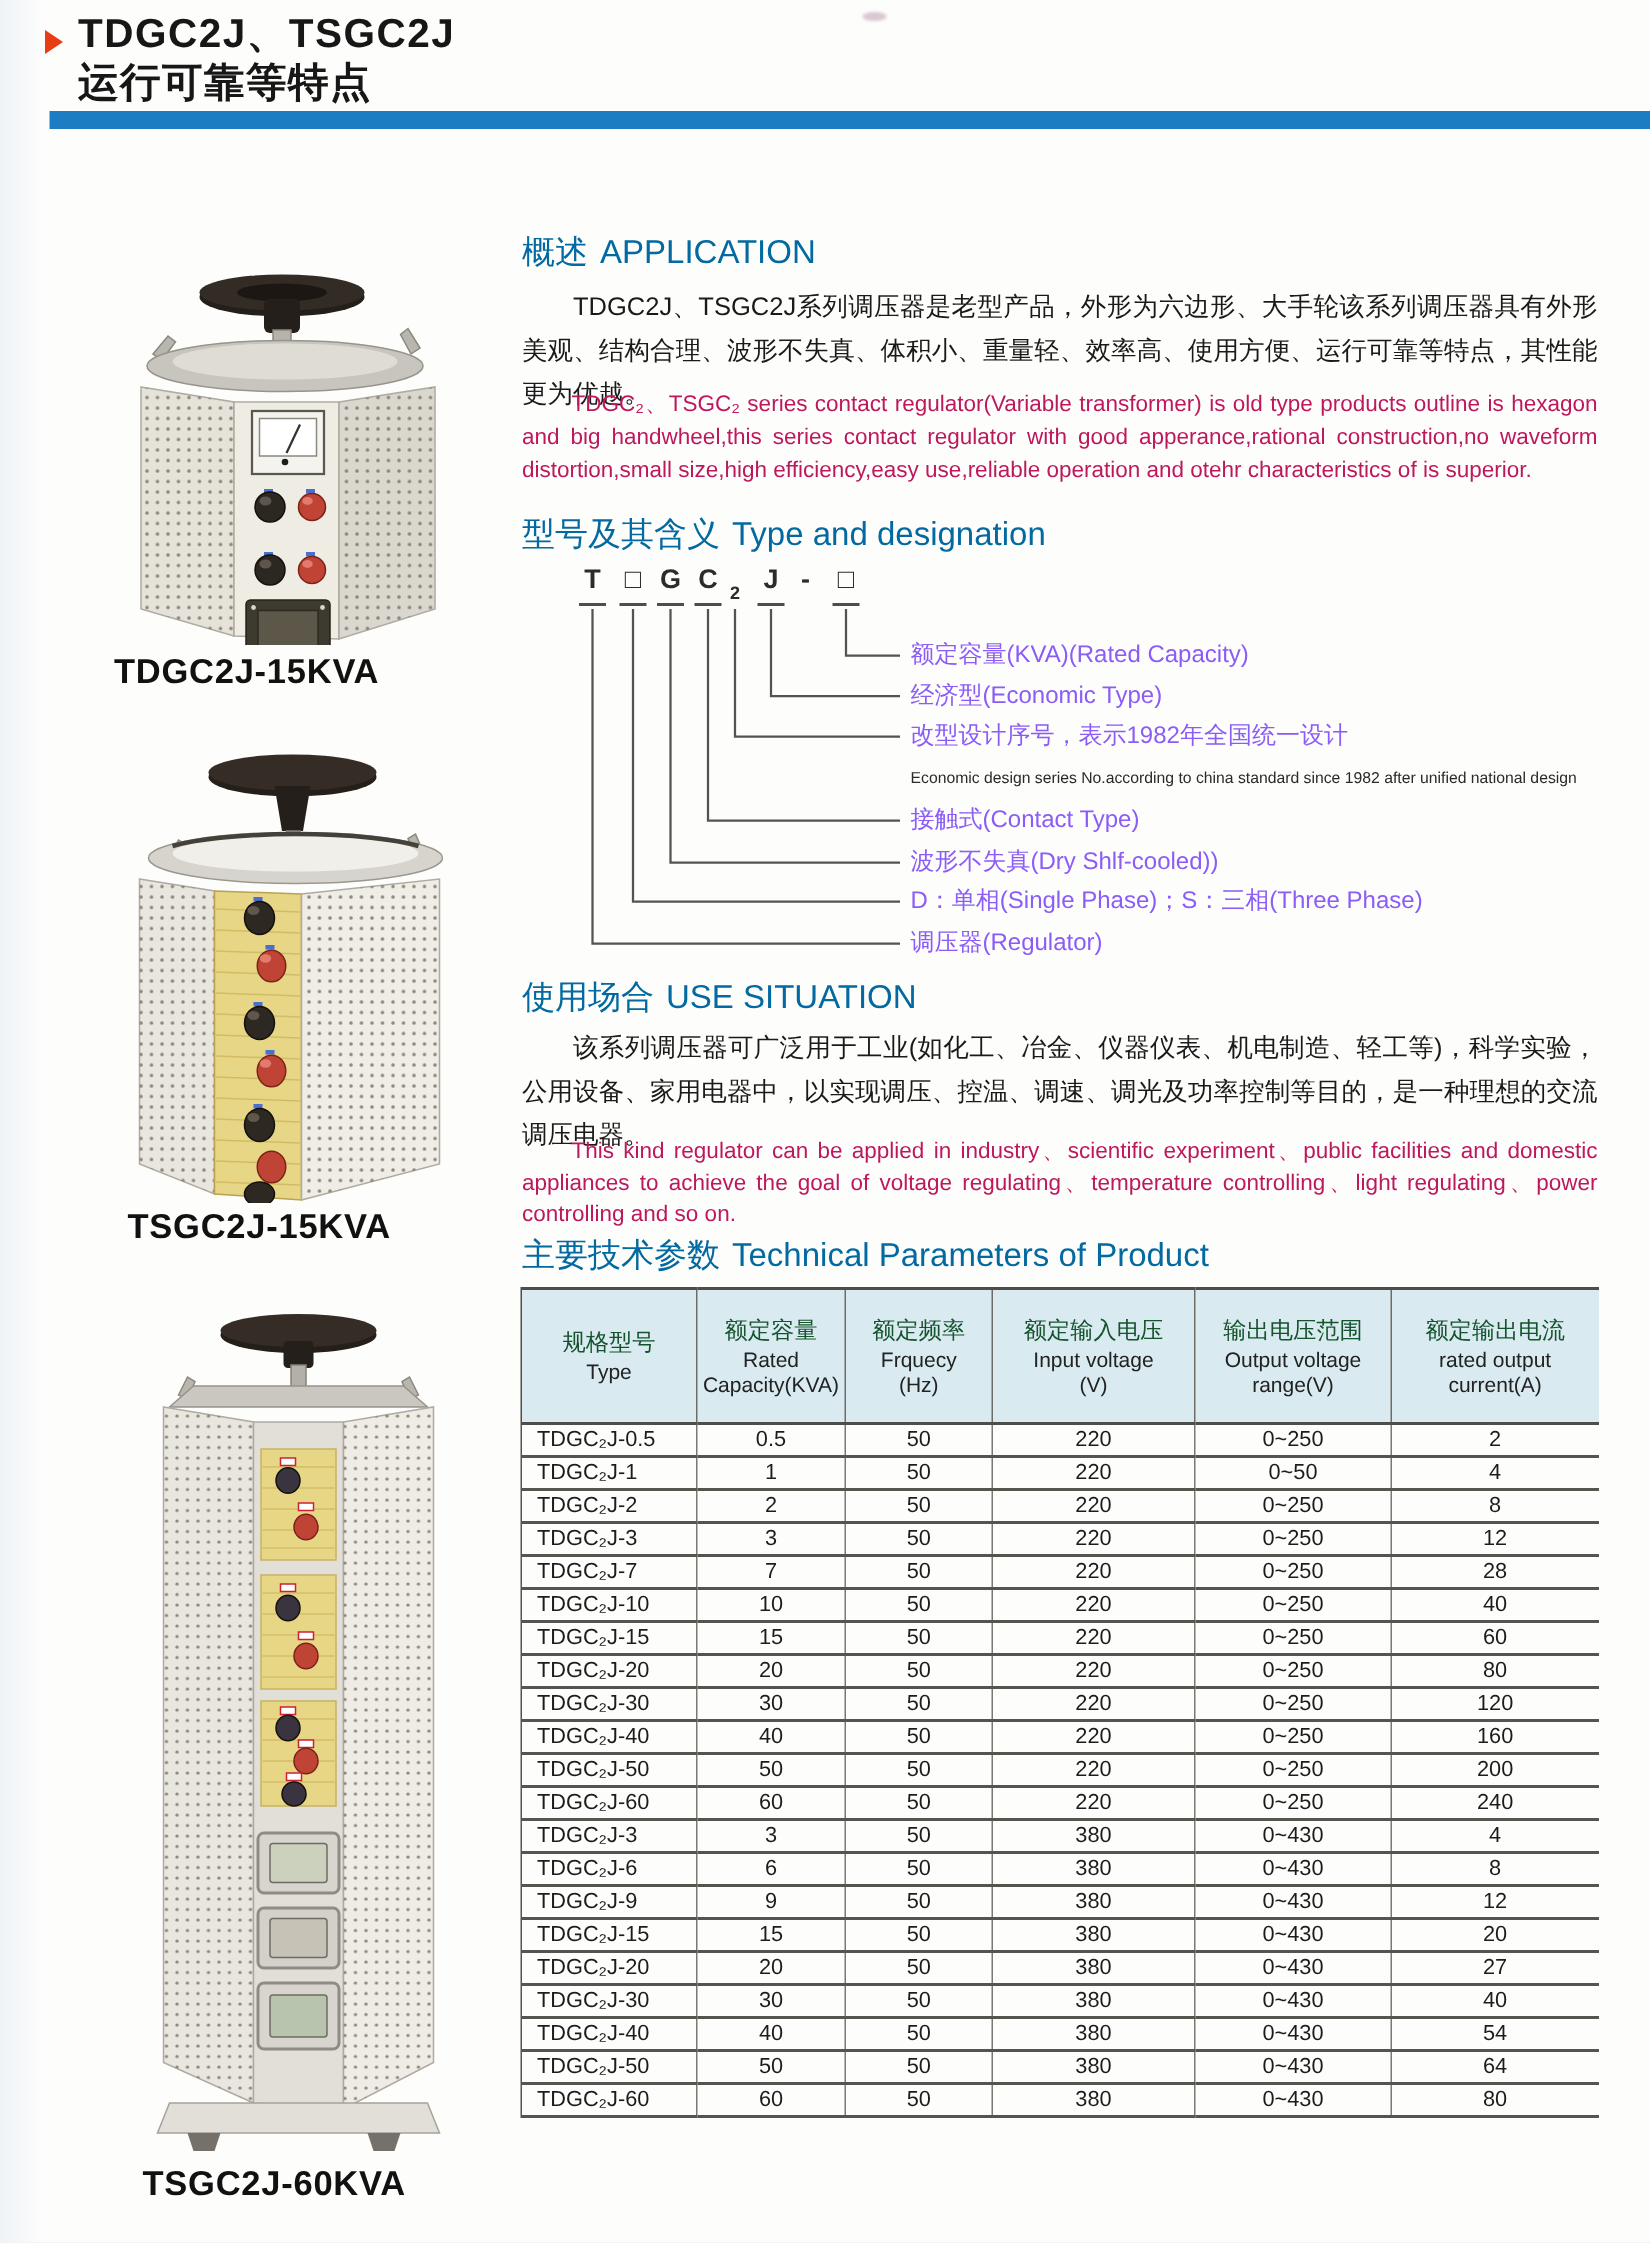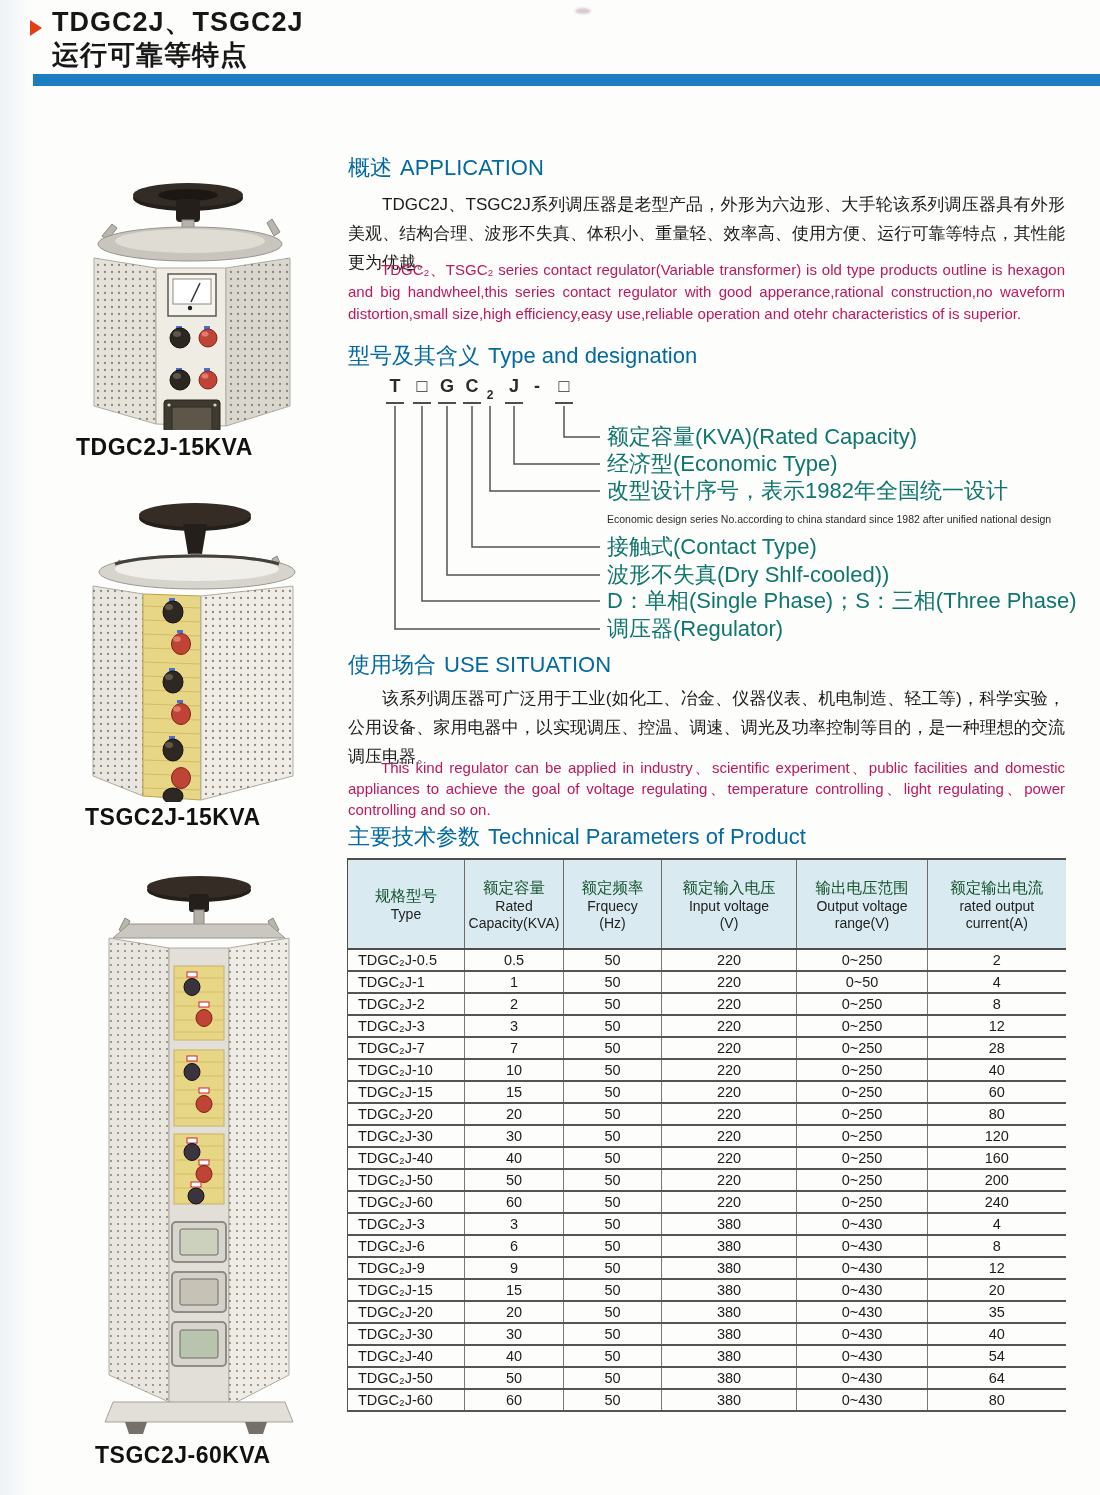--- a/index.html
+++ b/index.html
@@ -26,21 +26,21 @@
   .para-zh{font-size:17px;line-height:29px;text-indent:2em;color:#1a1a1a;}
   .para-en{font-size:15px;line-height:22px;text-indent:2.2em;color:#be185d;}
   
   .diagram{position:absolute;left:348px;top:372px;width:720px;height:282px;}
   .code-char{position:absolute;top:4px;width:24px;margin-left:-12px;text-align:center;
     font-size:18px;font-weight:bold;color:#2c2c2c;}
   .code-char.sub{font-size:12px;top:16px;font-weight:bold;}
   .code-underline{position:absolute;top:30px;width:18px;height:2px;background:#4e4e4e;margin-left:-9px;}
   .diagram svg{position:absolute;left:0;top:0;}
   .d-label{position:absolute;left:259px;transform:translateY(-50%);white-space:nowrap;
-    font-size:22px;color:#0f766e;}
+    font-size:16px;color:#8b5cf6;}
   .d-label.small{font-size:10.5px;color:#2a2a2a;}
   
   table.params{position:absolute;left:347px;top:858px;width:718px;border-collapse:collapse;
     table-layout:fixed;}
   table.params th{background:#d9ebf0;border-top:2px solid #4f4d48;border-bottom:2px solid #4f4d48;
     border-left:1.5px solid #6e6c66;font-weight:normal;height:84px;vertical-align:middle;padding:2px;}
   table.params th:first-child{border-left:1.5px solid #4f4d48;}
   table.params th:last-child{border-right:none;}
   .th-zh{font-size:15.5px;color:#14532d;line-height:21px;}
   .th-en{font-size:14px;color:#222;line-height:17px;white-space:pre-line;}
@@ -498,21 +498,21 @@
           <td>380</td>
           <td>0~430</td>
           <td>20</td>
         </tr>
         <tr>
           <td>TDGC₂J-20</td>
           <td>20</td>
           <td>50</td>
           <td>380</td>
           <td>0~430</td>
-          <td>35</td>
+          <td>27</td>
         </tr>
         <tr>
           <td>TDGC₂J-30</td>
           <td>30</td>
           <td>50</td>
           <td>380</td>
           <td>0~430</td>
           <td>40</td>
         </tr>
         <tr>

